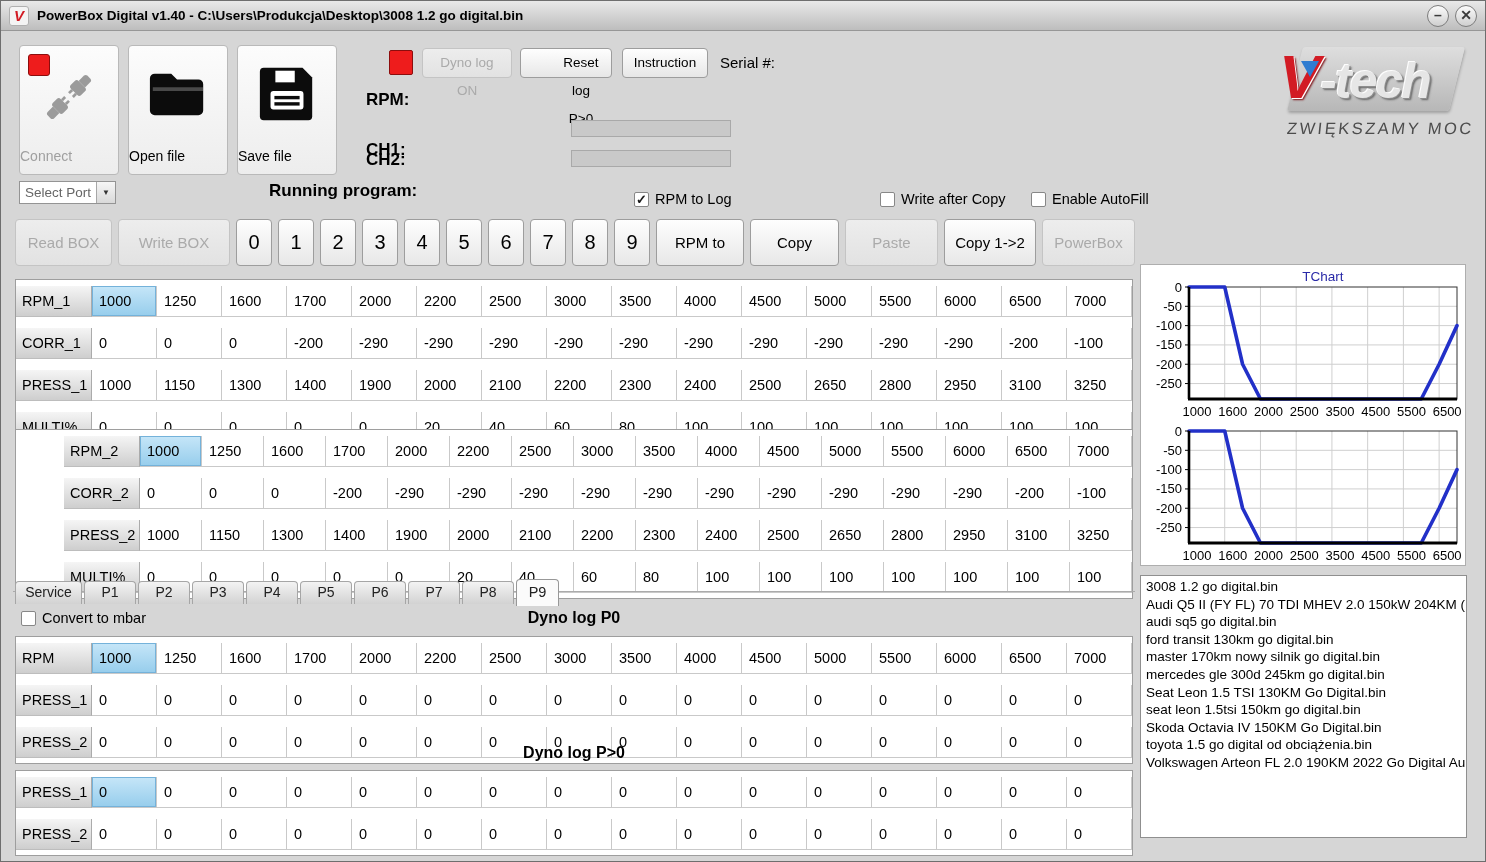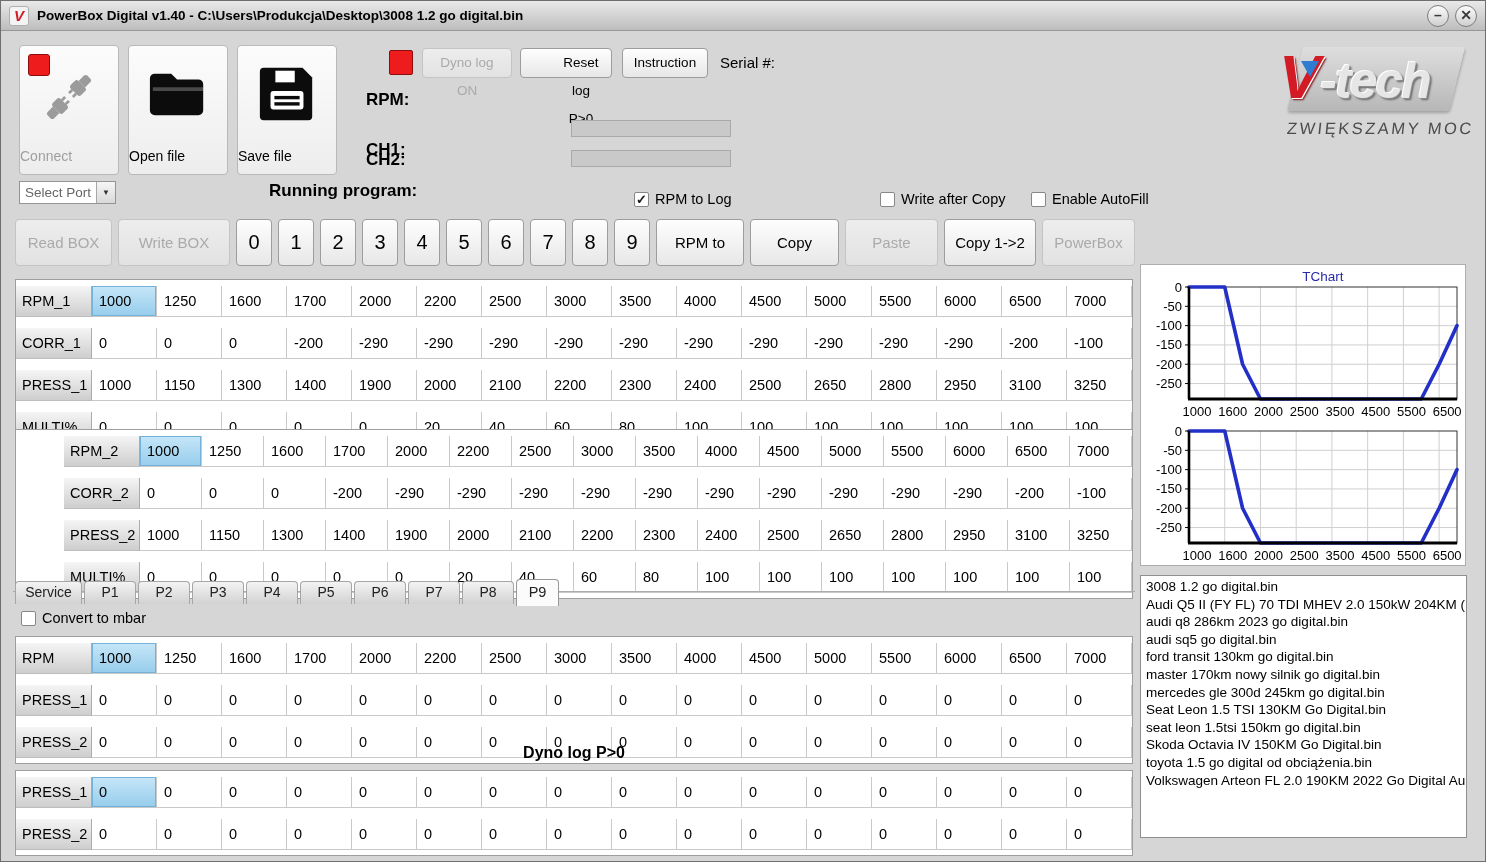--- a/index.html
+++ b/index.html
@@ -378,20 +378,21 @@
       <div class="tab">P6</div>
       <div class="tab">P7</div>
       <div class="tab">P8</div>
       <div class="tab active">P9</div>
     </div>
 
   <label class="chk" style="left:20px; top:609px;">
       <span class="cbox"></span>
       <span class="clab">Convert to mbar</span>
     </label>
+  <div class="dyno-title" style="top:608px;">Dyno log  P0</div>
   <div class="dtable" style="top:635px;">
       <div class="trow">
         <div class="tlab">RPM</div>
         <div class="tcell hl">1000</div>
         <div class="tcell">1250</div>
         <div class="tcell">1600</div>
         <div class="tcell">1700</div>
         <div class="tcell">2000</div>
         <div class="tcell">2200</div>
         <div class="tcell">2500</div>
@@ -579,21 +580,20 @@
           <text x="232.66666666666666" y="137" text-anchor="middle" font-size="13" fill="#000" font-family="Liberation Sans, sans-serif">4500</text>
           <text x="268.4" y="137" text-anchor="middle" font-size="13" fill="#000" font-family="Liberation Sans, sans-serif">5500</text>
           <text x="304.1333333333333" y="137" text-anchor="middle" font-size="13" fill="#000" font-family="Liberation Sans, sans-serif">6500</text>
         </svg>
       </div>
   </div>
 
   <div class="file-panel">
       <div class="fitem">3008 1.2 go digital.bin</div>
       <div class="fitem">Audi Q5 II (FY FL) 70 TDI MHEV 2.0 150kW 204KM (</div>
-      <div class="fitem">audi q8 286km 2023 go digital.bin</div>
       <div class="fitem">audi sq5 go digital.bin</div>
       <div class="fitem">ford transit 130km go digital.bin</div>
       <div class="fitem">master 170km nowy silnik go digital.bin</div>
       <div class="fitem">mercedes gle 300d 245km go digital.bin</div>
       <div class="fitem">Seat Leon 1.5 TSI 130KM Go Digital.bin</div>
       <div class="fitem">seat leon 1.5tsi 150km go digital.bin</div>
       <div class="fitem">Skoda Octavia IV 150KM Go Digital.bin</div>
       <div class="fitem">toyota 1.5 go digital od obciążenia.bin</div>
       <div class="fitem">Volkswagen Arteon FL 2.0 190KM 2022 Go Digital Au</div>
     </div>

